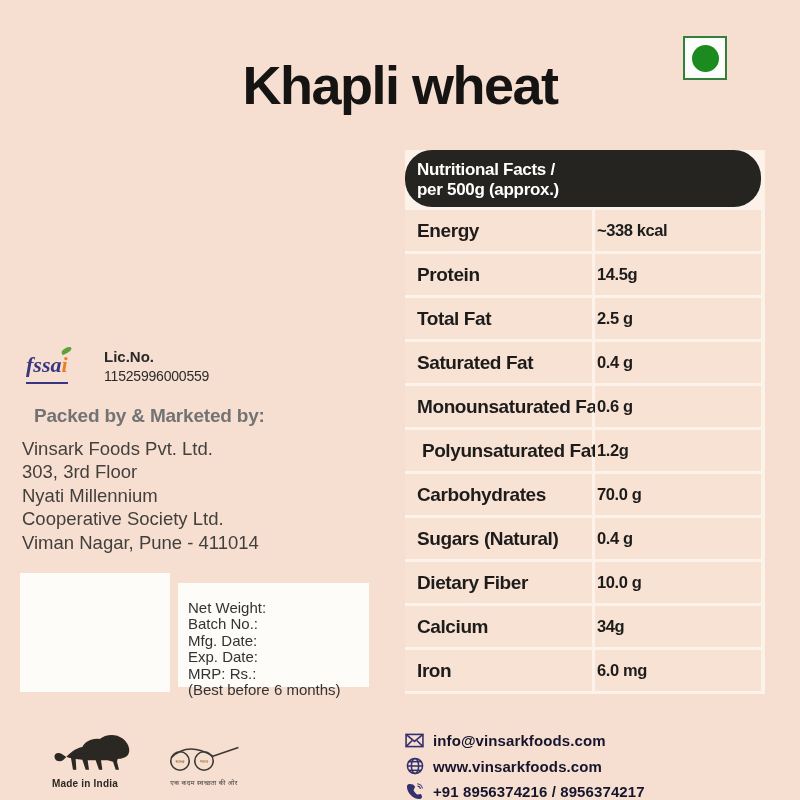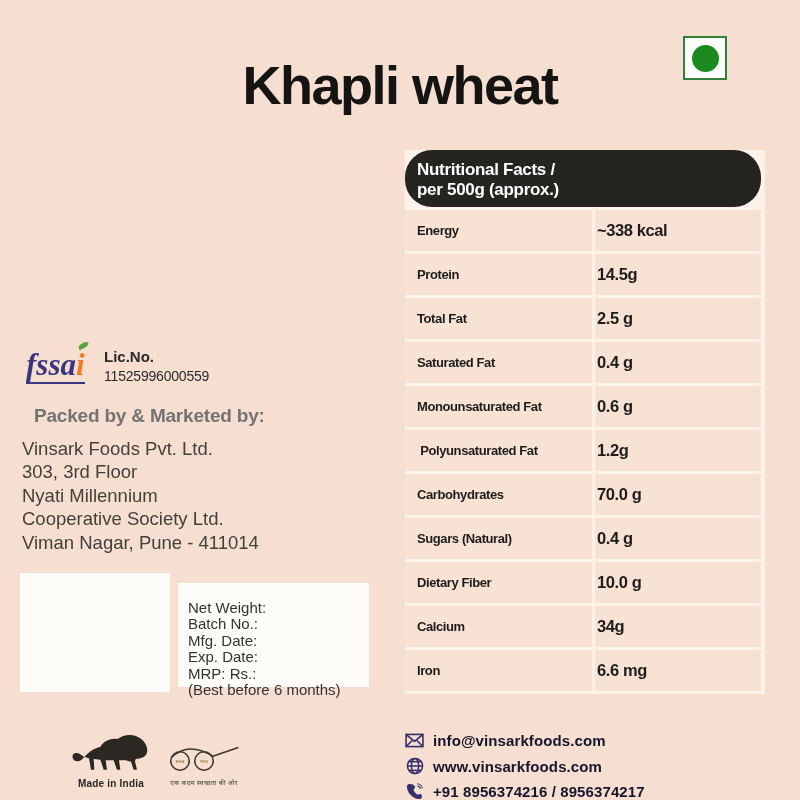--- a/index.html
+++ b/index.html
@@ -35,33 +35,33 @@
   .nhead {
     background:#262420; color:#ffffff; height:57px;
     padding:10px 0 0 12px; margin-bottom:3px;
     font-weight:700; font-size:17px; line-height:20px; letter-spacing:-0.3px;border-radius:27px;
   }
   .nrow { display:flex; height:41px; margin-bottom:3px; }
   .nrow:last-child { margin-bottom:0; }
   .ncell-label {
     width:187px; margin-right:3px; background:#f7e2d4;
     display:flex; align-items:center; padding-left:12px;
-    font-weight:700; font-size:13px; letter-spacing:-0.4px; white-space:pre;
+    font-weight:700; font-size:19px; letter-spacing:-0.4px; white-space:pre;
   }
   .ncell-value {
     flex:1; background:#f7e2d4;
     display:flex; align-items:center; padding-left:2px;
     font-weight:700; font-size:16.5px; letter-spacing:-0.4px;
   }
 
   
   .fssai-wrap { position:absolute; left:26px; top:350px; width:78px; }
   .fssai-text {
     font-family:"Liberation Serif", serif; font-style:italic; font-weight:700;
-    font-size:31px; line-height:30px; color:#3a3580;
+    font-size:22px; line-height:30px; color:#3a3580;
     border-bottom:2px solid #3a3580; padding-bottom:2px; display:inline-block;
   }
   .fssai-i { color:#ef7c22; position:relative; }
   .fssai-leaf {
     position:absolute; top:-4px; right:-4px; width:11px; height:5px;
     background:#5ea23b; border-radius:50% 50% 50% 0; transform:rotate(-28deg);
   }
   .lic-block { position:absolute; left:104px; top:347px; color:#2a2a2a; }
   .lic-label { font-weight:700; font-size:15px; line-height:19px; }
   .lic-number { font-weight:400; font-size:14px; line-height:20px; letter-spacing:-0.2px; }
@@ -81,21 +81,21 @@
     position:absolute; left:20px; top:573px; width:150px; height:119px;
     background:#fdfcf9;
   }
   .details-box {
     position:absolute; left:178px; top:583px; width:191px; height:104px;
     background:#fdfcf9; padding:17px 6px 0 10px;
     font-size:15px; line-height:16.4px; color:#333333;
   }
 
   
-  .lion-wrap { position:absolute; left:64px; top:733px; width:94px; text-align:center; }
+  .lion-wrap { position:absolute; left:52px; top:733px; width:94px; }
   .lion-caption { font-size:10px; font-weight:700; color:#2b2722; letter-spacing:0.2px; margin-top:1px; }
   .swachh-wrap { position:absolute; left:160px; top:741px; width:88px; text-align:center; }
   .swachh-tagline { font-size:6.5px; color:#45413d; margin-top:1px; letter-spacing:0.3px; }
 
   
   .contacts { position:absolute; left:404px; top:728px; }
   .contact-line { display:flex; align-items:center; height:25.5px; }
   .contact-icon { width:21px; display:flex; align-items:center; justify-content:center; margin-right:8px; }
   .contact-text { font-size:15px; font-weight:700; color:#16152e; letter-spacing:0.1px; }
 
@@ -150,21 +150,21 @@
   <div class="nrow">
     <div class="ncell-label">Dietary Fiber</div>
     <div class="ncell-value">10.0 g</div>
   </div>
   <div class="nrow">
     <div class="ncell-label">Calcium</div>
     <div class="ncell-value">34g</div>
   </div>
   <div class="nrow">
     <div class="ncell-label">Iron</div>
-    <div class="ncell-value">6.6 mg</div>
+    <div class="ncell-value">6.0 mg</div>
   </div>
 </div>
 
 <div class="fssai-wrap">
   <span class="fssai-text"><span>fssa</span><span class="fssai-i"><span>i</span><span class="fssai-leaf"></span></span></span>
 </div>
 <div class="lic-block">
   <div class="lic-label">Lic.No.</div>
   <div class="lic-number">11525996000559</div>
 </div>

